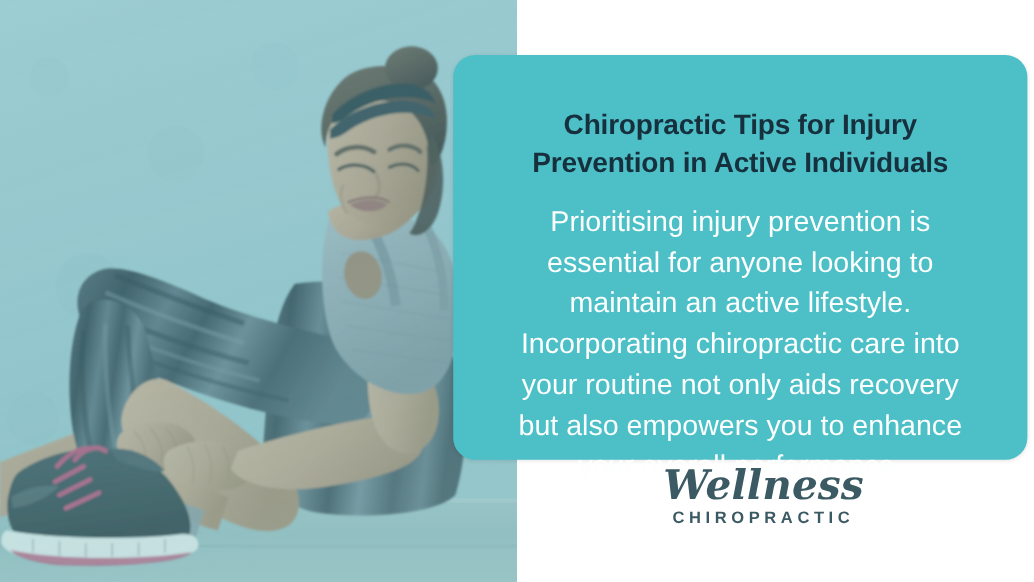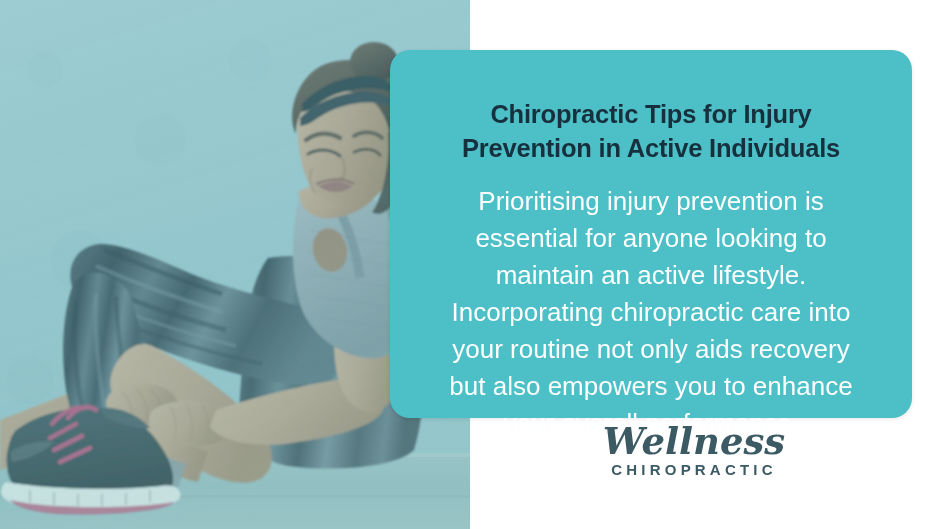--- a/index.html
+++ b/index.html
@@ -34,21 +34,21 @@
   }
   #photo svg {
     display: block;
     width: 470px;
     height: 529px;
   }
 
   
   #teal-card {
     position: absolute;
-    left: 390px;
+    left: 412px;
     top: 50px;
     width: 522px;
     height: 368px;
     background: #4cbfc7;
     border-radius: 20px;
     box-shadow: 0 1px 4px rgba(0,0,0,0.10);
     box-sizing: border-box;
     padding: 48px 32px 20px 32px;
     text-align: center;
   }

